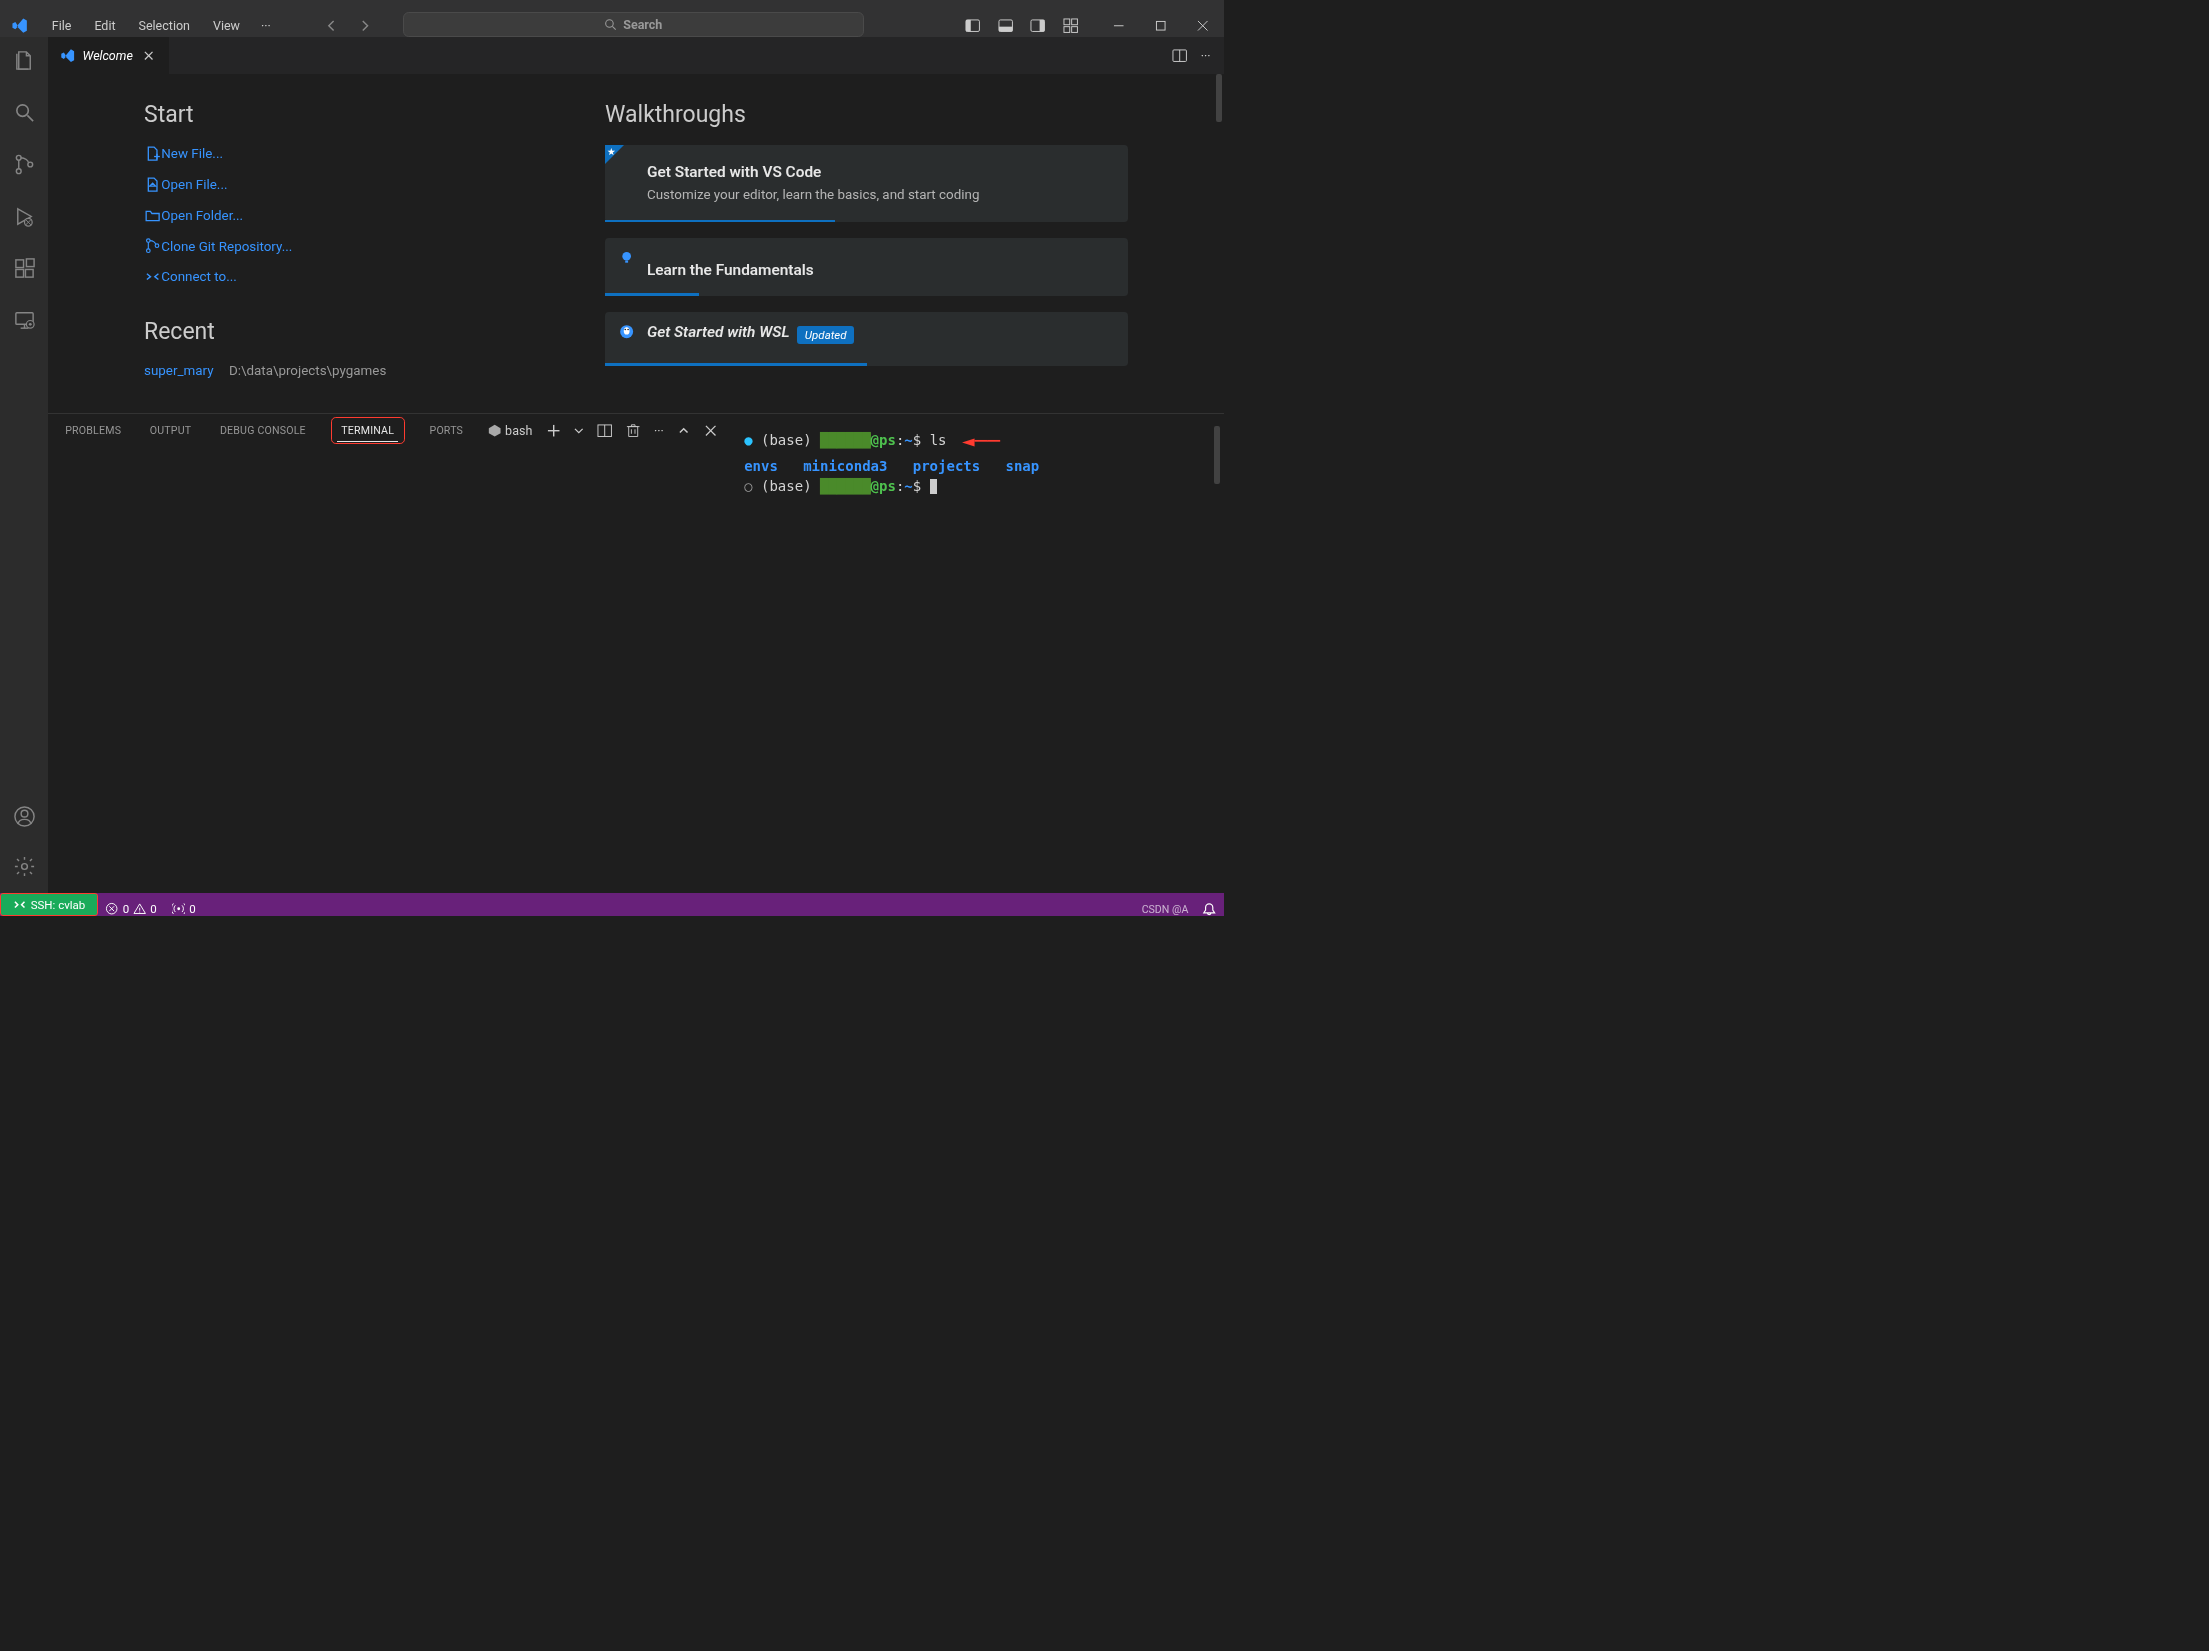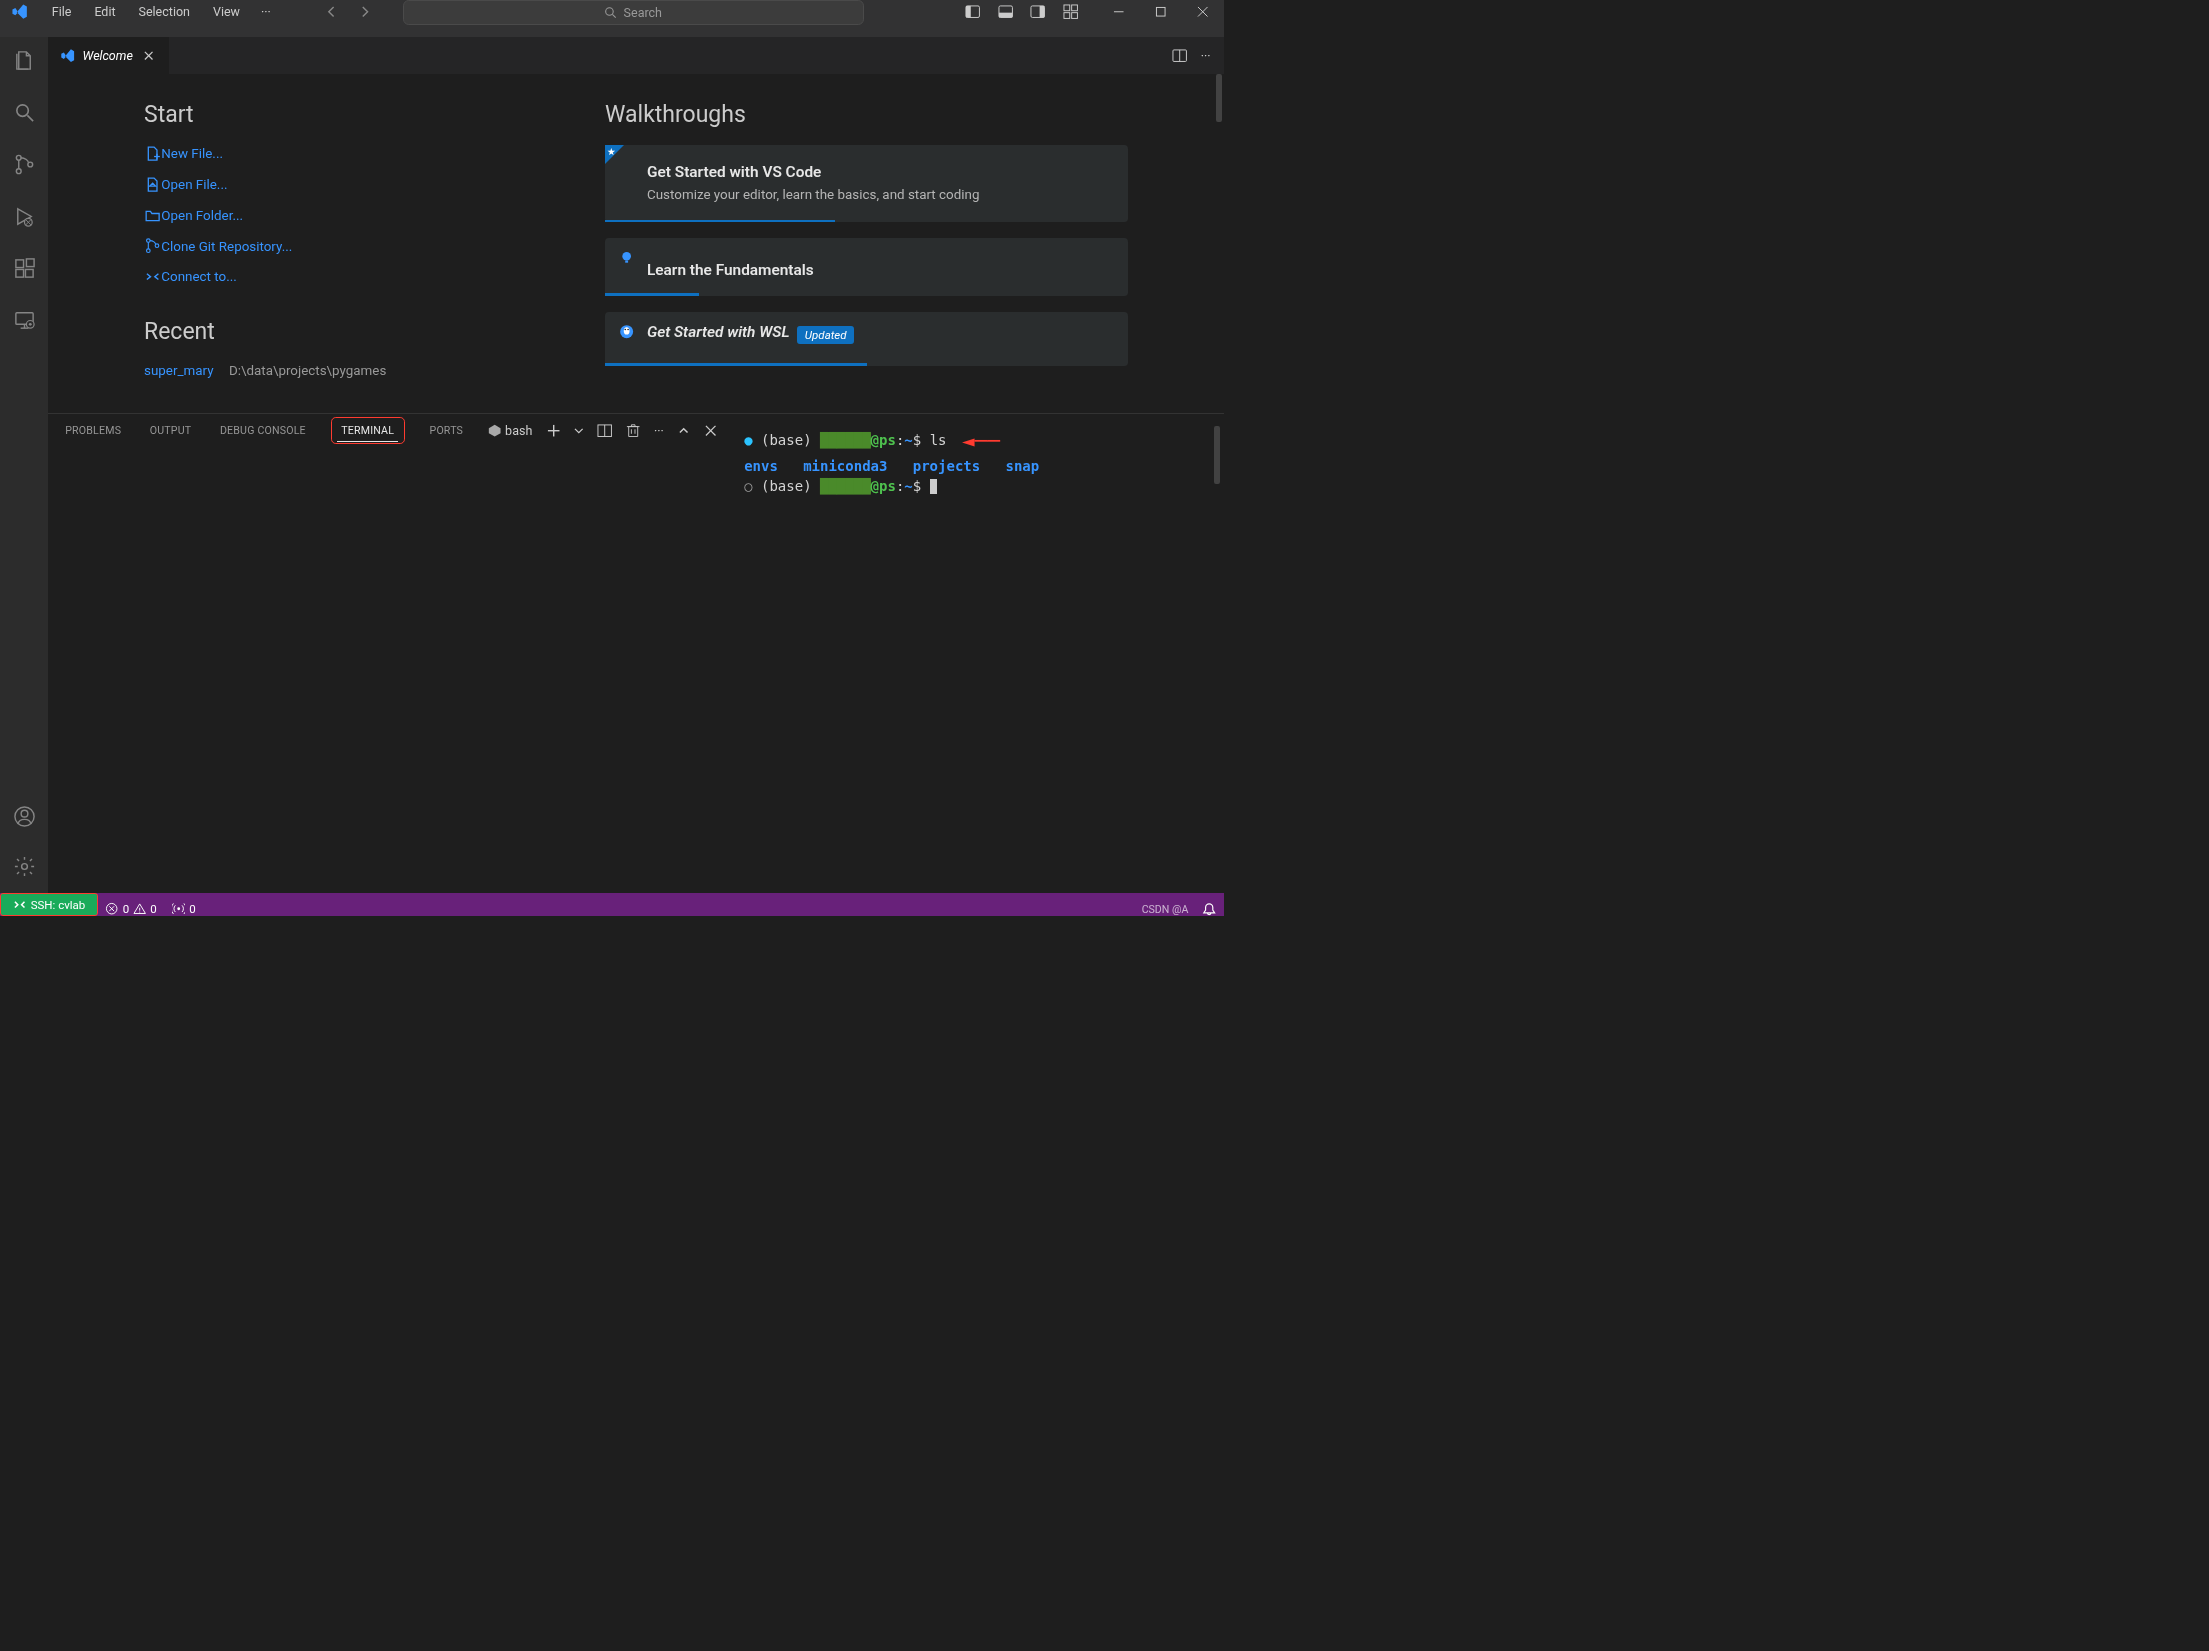--- a/index.html
+++ b/index.html
@@ -9,41 +9,42 @@
   color: #cccccc;
   width: 1224px;
   height: 916px;
   overflow: hidden;
   font-size: 12.5px;
 }
 .titlebar {
   height: 37px;
   background: #323233;
   display: flex;
-  align-items: flex-start;
+  align-items: flex-end;
   padding: 0 7.7px;
   gap: 3.8px;
 }
 .titlebar .logo { width: 23px; height: 23px; margin-right: 7.7px; display: flex; align-items: center; justify-content: center; }
 .titlebar .menu-item { padding: 3.8px 9.6px; cursor: pointer; font-size: 12.5px; color: #cccccc; border-radius: 3.8px; }
 .titlebar .ellipsis { padding: 3.8px 7.7px; cursor: pointer; }
 .titlebar .nav-arrows { display: flex; gap: 9.6px; margin-left: 38px; align-items: center; }
 .titlebar .nav-arrow { color: #888; cursor: pointer; padding: 3.8px; }
 .titlebar .search-box {
   flex: 0 0 461px;
   height: 25px;
   margin-left: 23px;
   background: #3c3c3c;
   border: 1px solid #4a4a4a;
   border-radius: 5.8px;
   display: flex;
   align-items: center;
   justify-content: center;
   color: #999;
   gap: 5.8px;
+  font-weight: bold;
 }
 .titlebar .spacer { flex: 1; }
 .titlebar .layout-icons { display: flex; gap: 9.6px; align-items: center; margin-right: 9.6px; }
 .titlebar .layout-icon { cursor: pointer; color: #cccccc; padding: 3.8px; }
 .titlebar .window-controls { display: flex; gap: 15.4px; margin-left: 9.6px; align-items: center; }
 .titlebar .window-control { cursor: pointer; color: #cccccc; padding: 5.8px 7.7px; }
 
 .main-container { display: flex; height: calc(100% - 37px - 23px); }
 
 .activity-bar {

